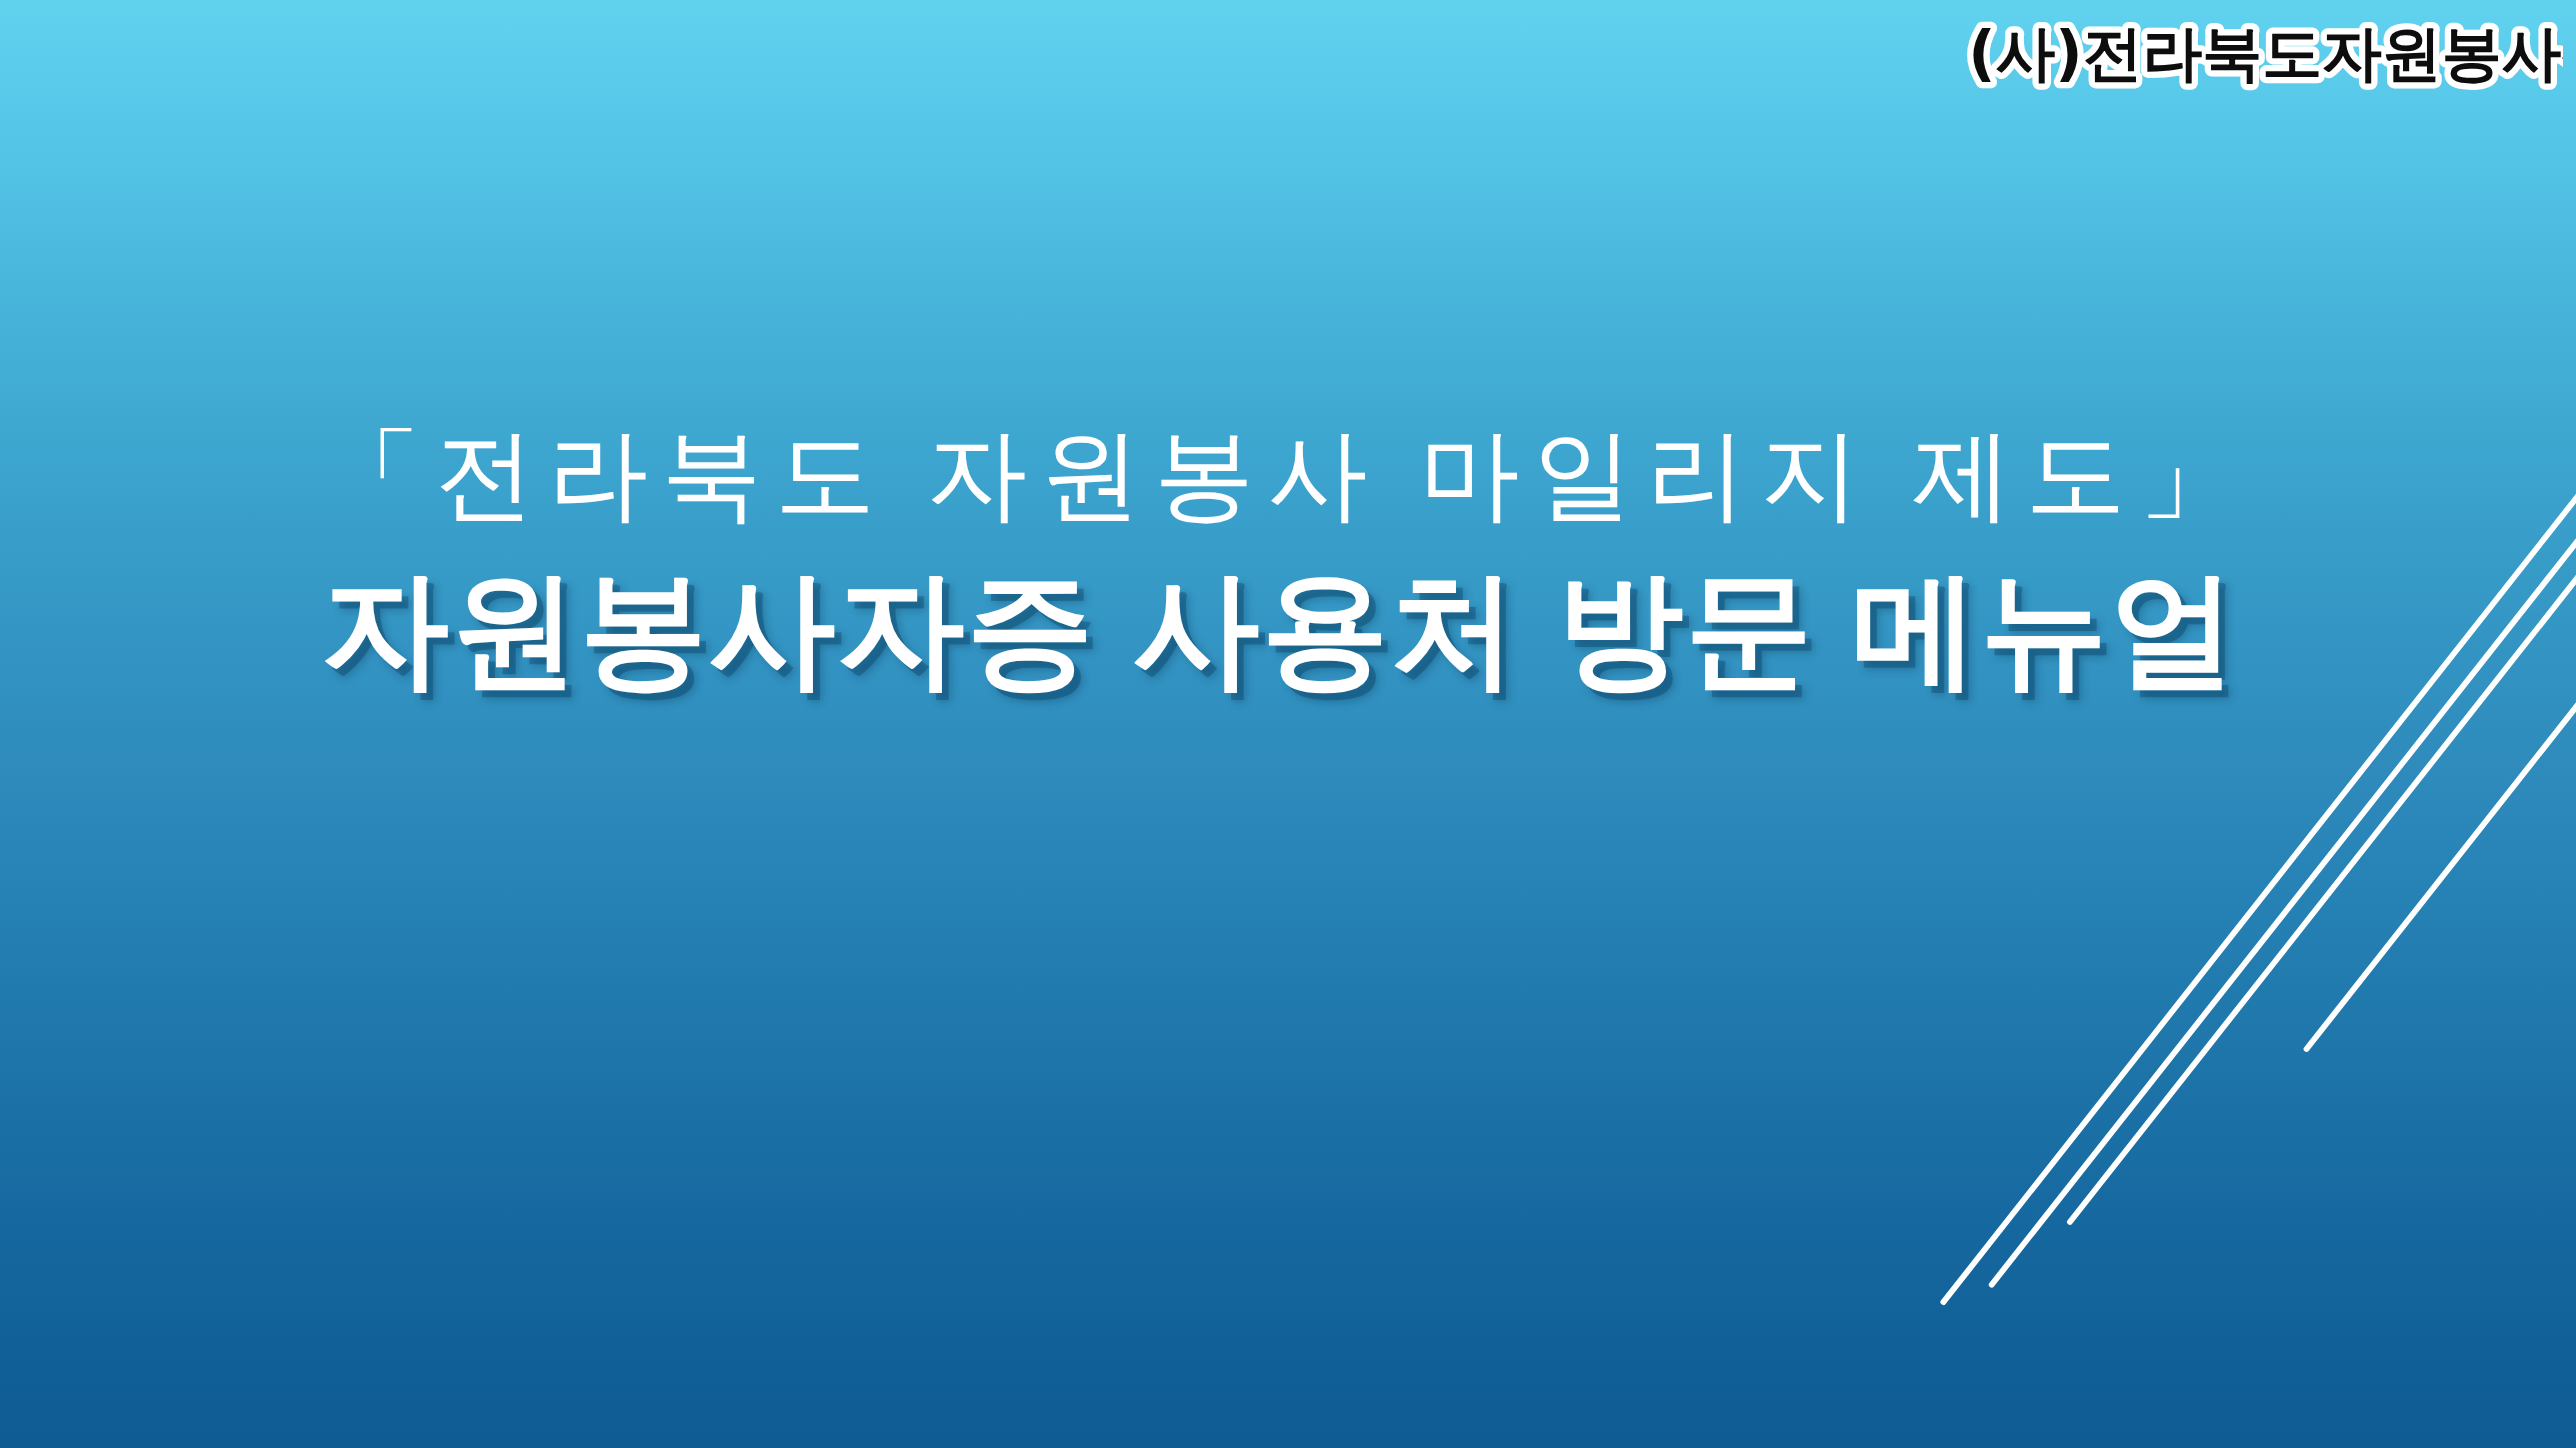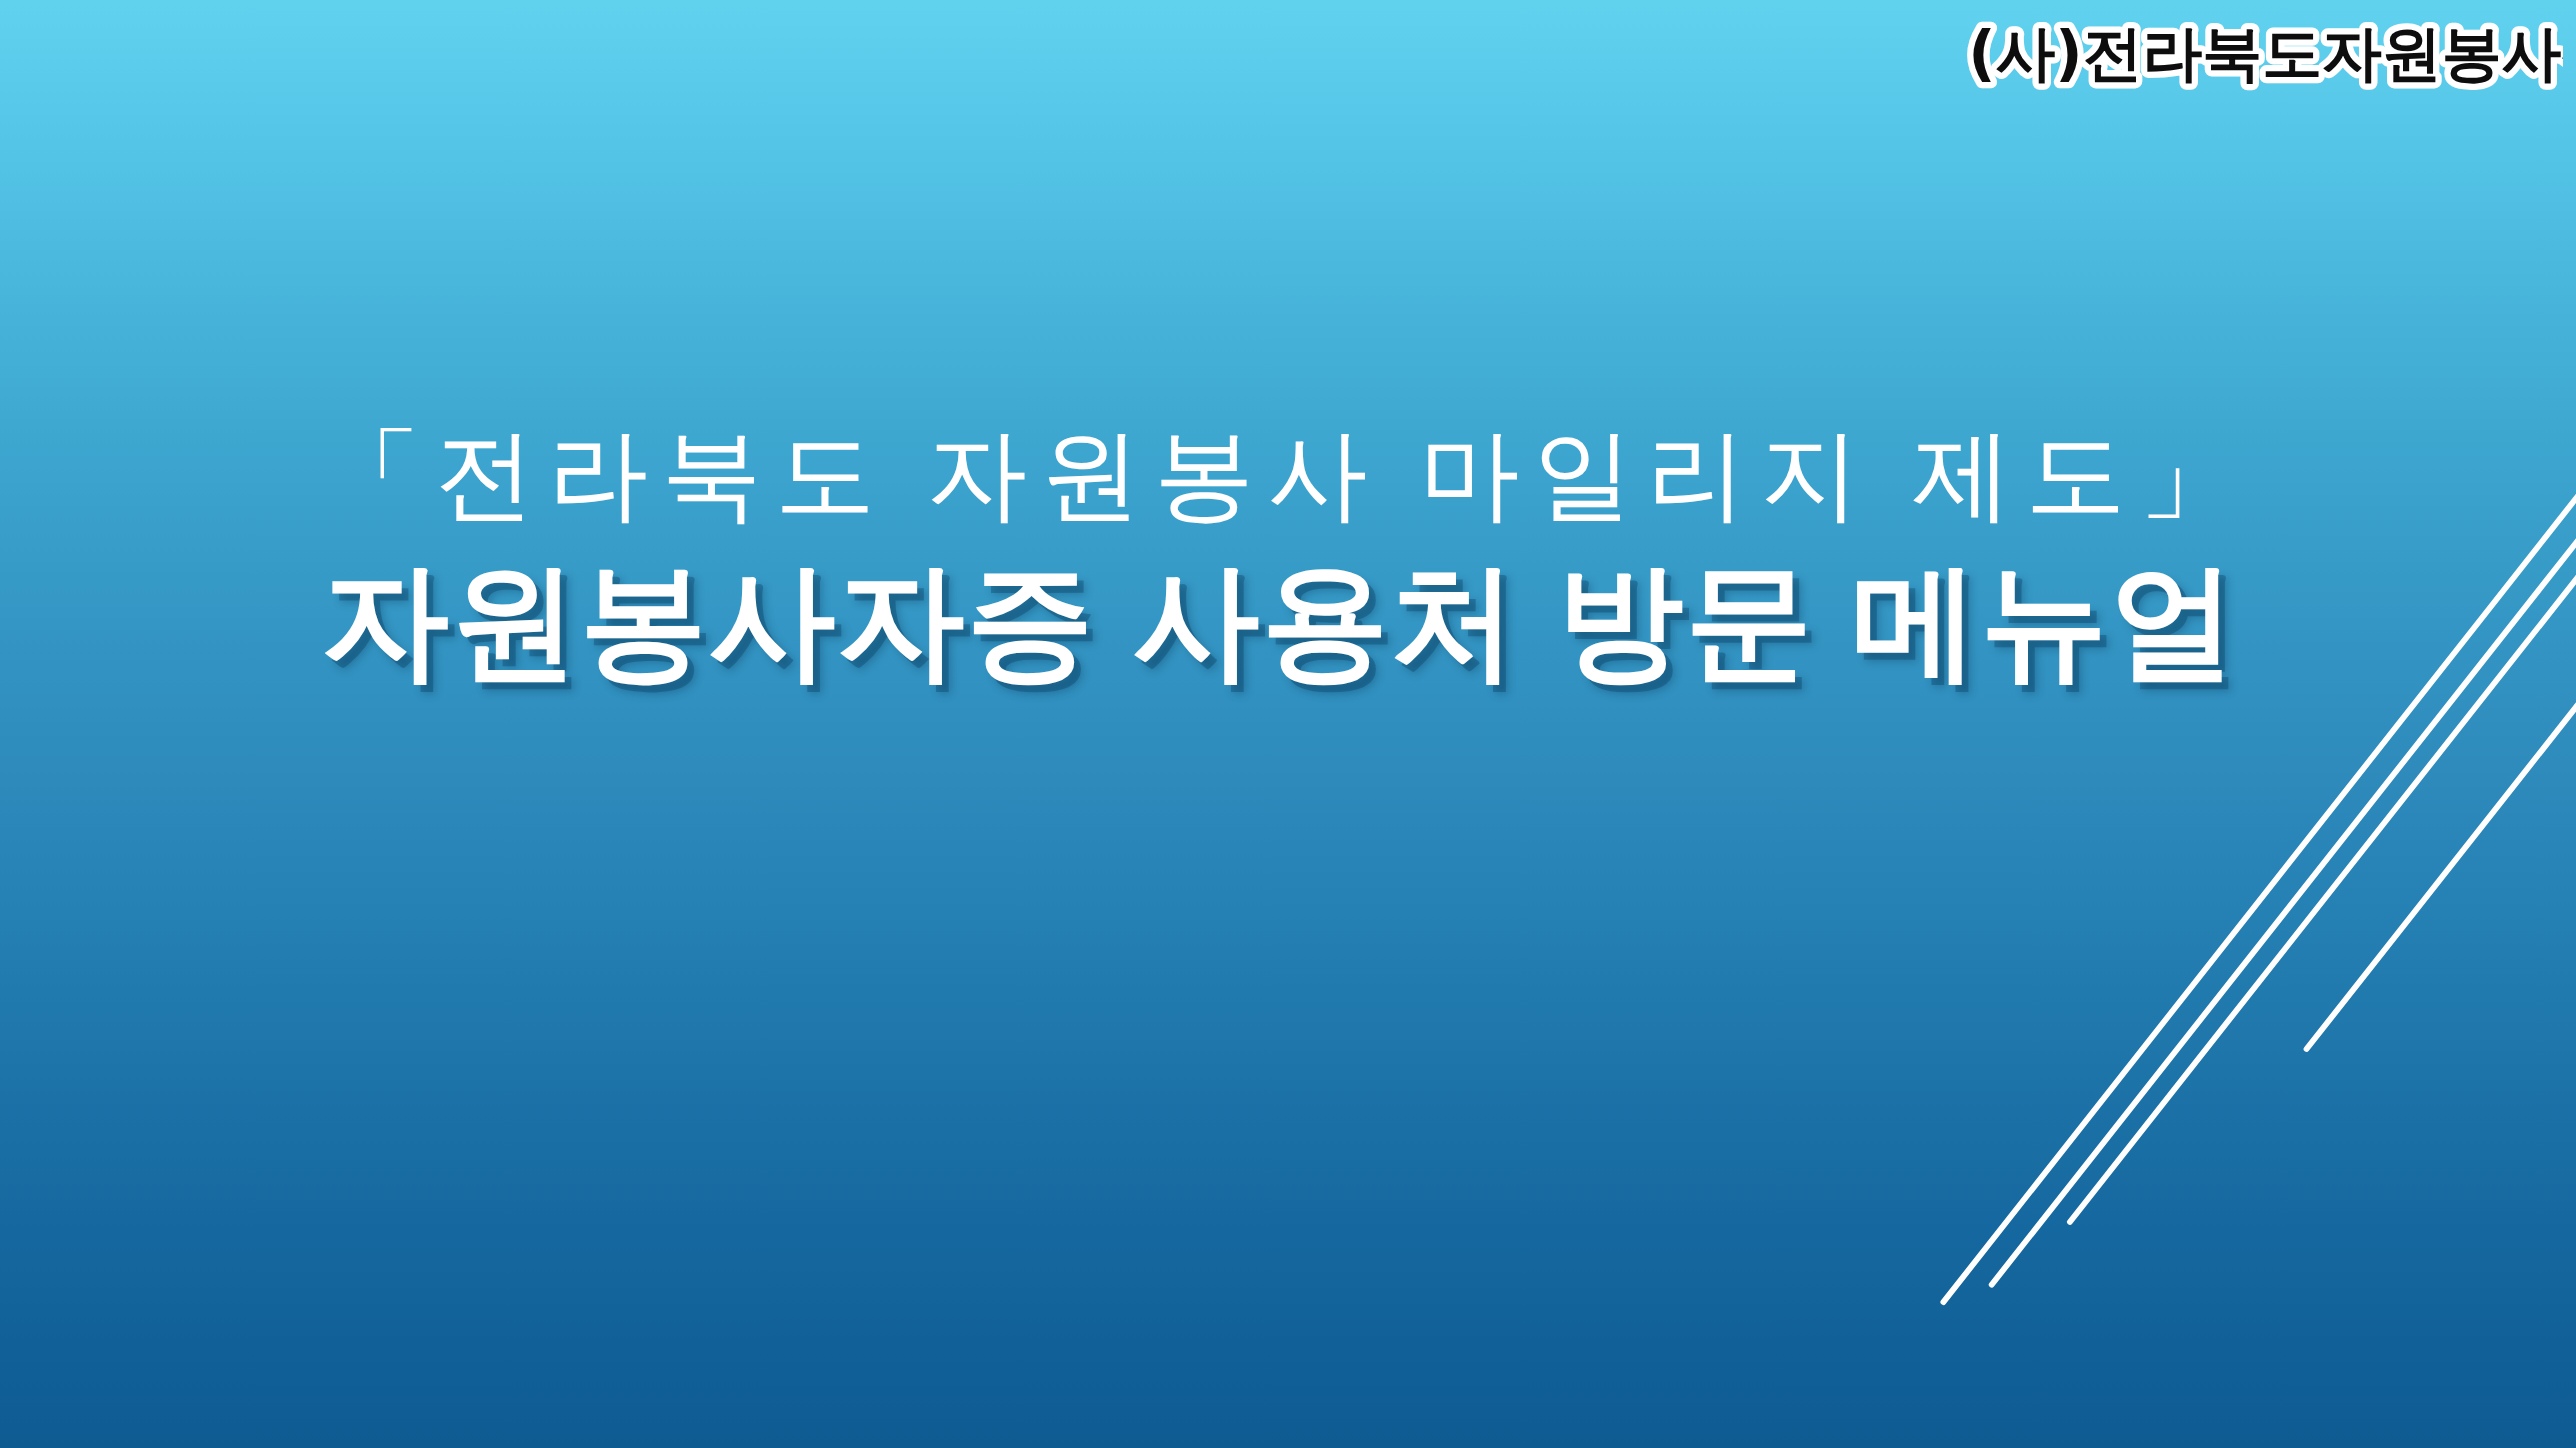--- a/index.html
+++ b/index.html
@@ -87,21 +87,21 @@
   }
 
   #title-line-2 {
     color: #ffffff;
     font-family: "Liberation Sans", "DejaVu Sans", sans-serif;
     font-weight: 700;
     font-size: 127px;
     line-height: 1.16;
     letter-spacing: 1.9px;
     white-space: nowrap;
-    margin-top: 13px;
+    margin-top: 21px;
     text-shadow:
       6.8px 6.8px 0 rgba(0, 50, 85, 0.30),
       8.7px 8.7px 8.7px rgba(0, 40, 70, 0.28);
   }
 </style>
 </head>
 <body>
 
 <div id="slide">
 

